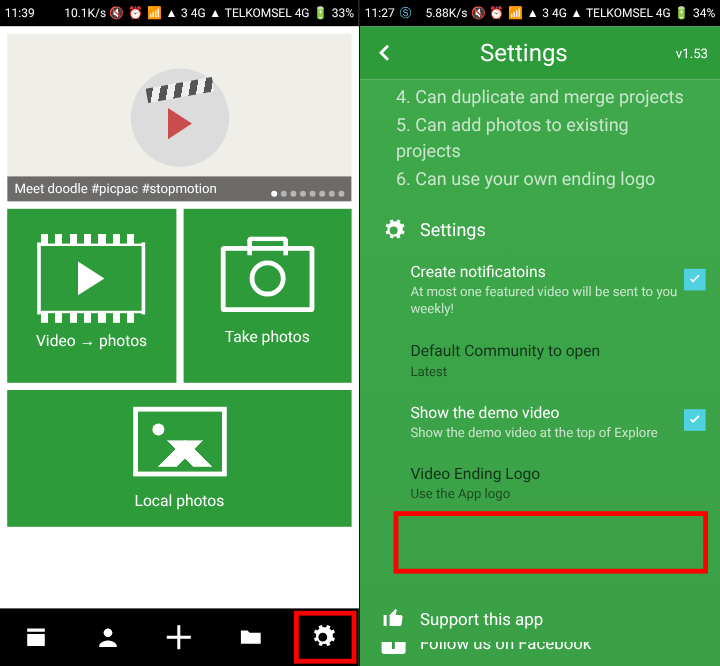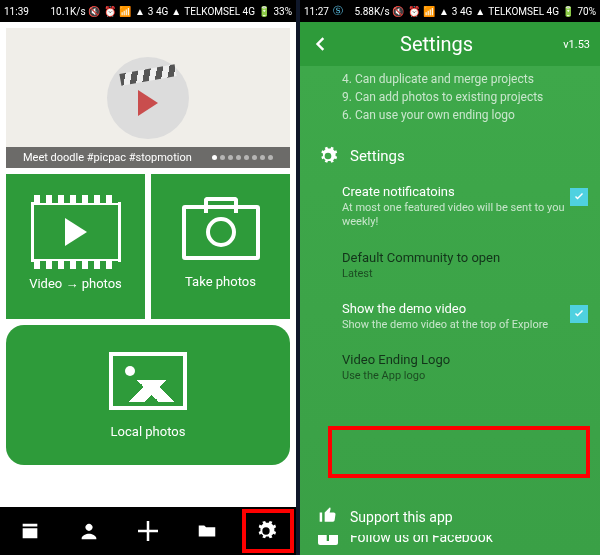--- a/index.html
+++ b/index.html
@@ -7,21 +7,21 @@
     font-family: Roboto, Arial, sans-serif;
     background: #fff;
     width: 600px;
     height: 555px;
     overflow: hidden;
   }
   .wrap { display: flex; width: 600px; height: 555px; }
   .phone {
     width: 300px; height: 555px; position: relative;
     display: flex; flex-direction: column;
-    border-right: 4px solid #0f172a;
+    border-right: 1px solid #0f172a;
   }
   .phone:last-child { border-right: none; border-radius: 29px; }
   
   .status {
     height: 22px; background: #000; color: #fff;
     display: flex; align-items: center; font-size: 10px;
     padding: 0 4px; justify-content: space-between;
   }
   .status .sl, .status .sr { display: flex; align-items: center; gap: 4px; }
   .status .sr { gap: 3px; }
@@ -33,21 +33,21 @@
     font-size: 18px; font-weight: 400;
   }
   .p1-body { flex: 1; background: #fff; padding: 6px; display: flex; flex-direction: column; gap: 6px; }
   .hero {
     height: 140px; background: #f0eee9; position: relative; overflow: hidden;
     display: flex; align-items: center; justify-content: center;
   }
   .hero-caption {
     position: absolute; left: 0; bottom: 0; right: 0;
     background: rgba(0,0,0,.55); color: #fff; font-size: 11px;
-    padding: 4px 17px; display: flex; justify-content: space-between; align-items: center;
+    padding: 4px 6px; display: flex; justify-content: space-between; align-items: flex-end;
   }
   .dots { display: flex; gap: 3px; }
   .dot { width: 5px; height: 5px; border-radius: 50%; background: rgba(255,255,255,.5); }
   .dot.active { background: #fff; }
   .clap {
     width: 82px; height: 82px; border-radius: 50%; background: #dcdcdc;
     position: relative; display: flex; align-items: center; justify-content: center;
   }
   .clap .stripes {
     position: absolute; top: 12px; width: 56px; height: 12px;
@@ -59,21 +59,21 @@
     border-top: 13px solid transparent; border-bottom: 13px solid transparent;
     margin-top: 10px;
   }
   .grid2 { display: flex; gap: 6px; }
   .tile {
     flex: 1; background: #2e9b3a; color: #fff;
     display: flex; flex-direction: column; align-items: center; justify-content: center;
     height: 150px; gap: 14px; font-size: 13px;
   }
   .tile.half { height: 145px; }
-  .tile.center { width: 160px; margin: 0 auto; height: 140px; border-radius: 18px; }
+  .tile.center { width: 160px; margin: 0 auto; height: 114px; }
   .tile .lbl { font-size: 13px; }
   .film { width: 90px; height: 60px; border: 3px solid #fff; position: relative; display:flex; align-items:center; justify-content:center;}
   .film::before, .film::after {
     content:""; position:absolute; left:0; right:0; height:8px;
     background: repeating-linear-gradient(90deg,#fff 0 6px,#2e9b3a 6px 12px);
   }
   .film::before { top:-10px; }
   .film::after { bottom:-10px; }
   .film .tri { width:0;height:0;border-left:22px solid #fff;border-top:14px solid transparent;border-bottom:14px solid transparent;}
   .camera { width: 78px; height: 55px; border: 4px solid #fff; border-radius: 3px; position: relative; display:flex; align-items:center; justify-content:center;}
@@ -95,21 +95,21 @@
   .hl-red { position:absolute; border:4px solid #f00; pointer-events:none; }
   .hl1 { right:2px; bottom:2px; width:52px; height:44px; }
   
   .p2-header {
     height: 44px; background: #2e9b3a; color: #fff;
     display:flex; align-items:center; padding:0 10px; gap: 10px;
   }
   .p2-header .title { flex:1; text-align:center; font-size:20px; margin-left:-20px;}
   .p2-header .ver { font-size:11px; }
   .p2-body { flex:1; background: linear-gradient(#3ea84a,#3aa046); color:#fff; overflow:hidden; position:relative; }
-  .faded-list { font-size:12px; color: rgba(255,255,255,.72); padding: 4px 20px 8px 42px; line-height:1.5;}
+  .faded-list { font-size:15px; color: rgba(255,255,255,.72); padding: 4px 20px 8px 30px; line-height:1.5;}
   .sec-head { display:flex; align-items:center; gap:12px; padding: 14px 18px 8px; font-size:15px;}
   .gear2 { width:20px;height:20px; }
   .setting-row { padding: 10px 18px 10px 42px; position:relative; }
   .setting-row .t { font-size:13px; color:#fff; }
   .setting-row .s { font-size:11px; color: rgba(255,255,255,.72); margin-top:2px; line-height:1.3;}
   .setting-row.dark .t { color:#13341a; }
   .setting-row.dark .s { color: rgba(0,0,0,.55); }
   .chk { position:absolute; right:12px; top:14px; width:18px; height:18px; background:#4fd1e0; display:flex; align-items:center; justify-content:center;}
   .chk svg{ width:12px;height:12px; fill:#fff;}
   .hl2 { left:28px; right:10px; top:360px; height:52px; }
@@ -229,36 +229,36 @@
       <div class="sr">
         <span>5.88K/s</span>
         <span class="ic">🔇</span>
         <span class="ic">⏰</span>
         <span class="ic">📶</span>
         <span class="ic">▲</span>
         <span>3 4G</span>
         <span class="ic">▲</span>
         <span>TELKOMSEL 4G</span>
         <span class="ic">🔋</span>
-        <span>70%</span>
+        <span>34%</span>
       </div>
     </div>
 
     <div class="p2-header">
       <svg class="back-arrow" viewBox="0 0 24 24">
           <path d="M15 4l-8 8 8 8 2-2-6-6 6-6z"></path>
         </svg>
       <span class="title">Settings</span>
       <span class="ver">v1.53</span>
     </div>
 
     <div class="p2-body">
       <div class="faded-list">
         <div>4. Can duplicate and merge projects</div>
-        <div>9. Can add photos to existing projects</div>
+        <div>5. Can add photos to existing projects</div>
         <div>6. Can use your own ending logo</div>
       </div>
 
       <div class="sec-head">
         <svg class="gear2" viewBox="0 0 24 24" fill="#fff">
             <path d="M12 8a4 4 0 100 8 4 4 0 000-8zm9 4l2 1-1 3-2-1a9 9 0 01-2 2l1 2-3 1-1-2a9 9 0 01-3 0l-1 2-3-1 1-2a9 9 0 01-2-2l-2 1-1-3 2-1a9 9 0 010-3l-2-1 1-3 2 1a9 9 0 012-2l-1-2 3-1 1 2a9 9 0 013 0l1-2 3 1-1 2a9 9 0 012 2l2-1 1 3-2 1a9 9 0 010 3z"></path>
           </svg>
         <span>Settings</span>
       </div>
 

